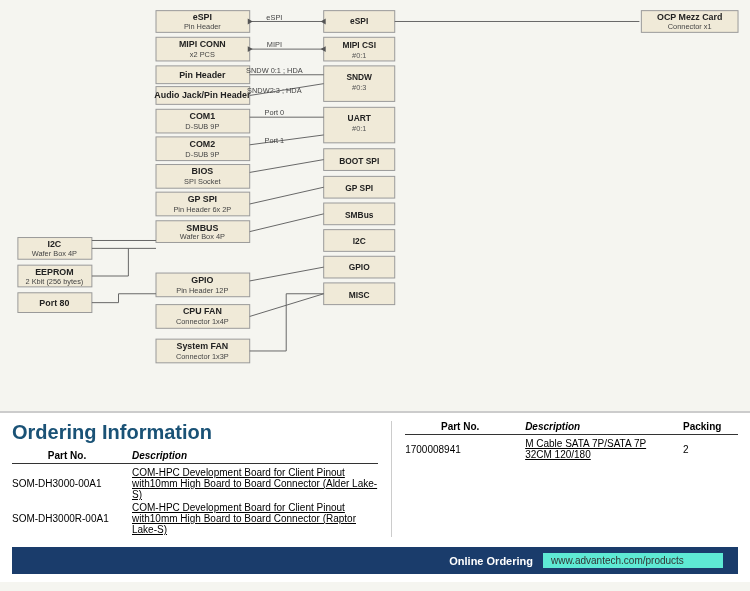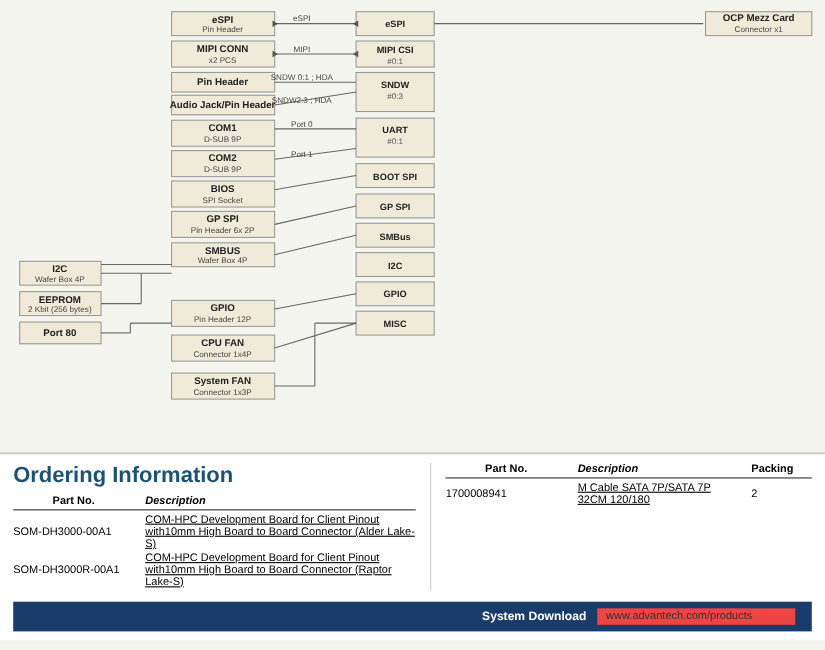--- a/index.html
+++ b/index.html
@@ -110,21 +110,21 @@
       gap: 10px;
     }
 
     .download-label {
       color: white;
       font-size: 11px;
       font-weight: bold;
     }
 
     .download-url {
-      background: #ef4444;
+      background: #5eead4;
       padding: 2px 8px;
       font-size: 10px;
       color: #333;
       min-width: 180px;
     }
 
     
     .section-divider {
       width: 1px;
       background: #ccc;
@@ -327,16 +327,16 @@
           <div class="table-row">
       <span class="td-part">1700008941</span>
       <span class="td-desc">M Cable SATA 7P/SATA 7P 32CM 120/180</span>
       <span class="td-qty">2</span>
     </div>
         </div>
     </div>
   </div>
 
   <div class="download-bar">
-    <span class="download-label">System Download</span>
+    <span class="download-label">Online Ordering</span>
     <span class="download-url">www.advantech.com/products</span>
   </div>
 </div>
 
 </body></html>

